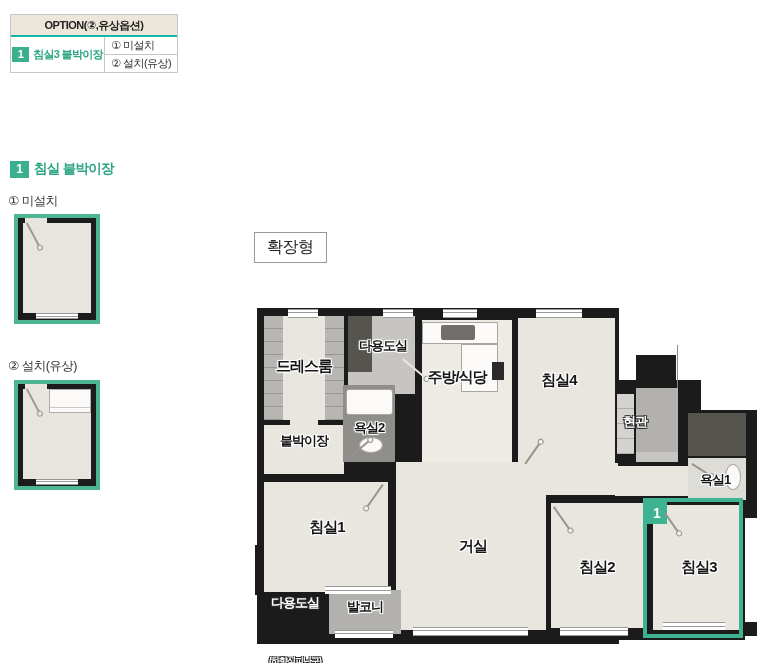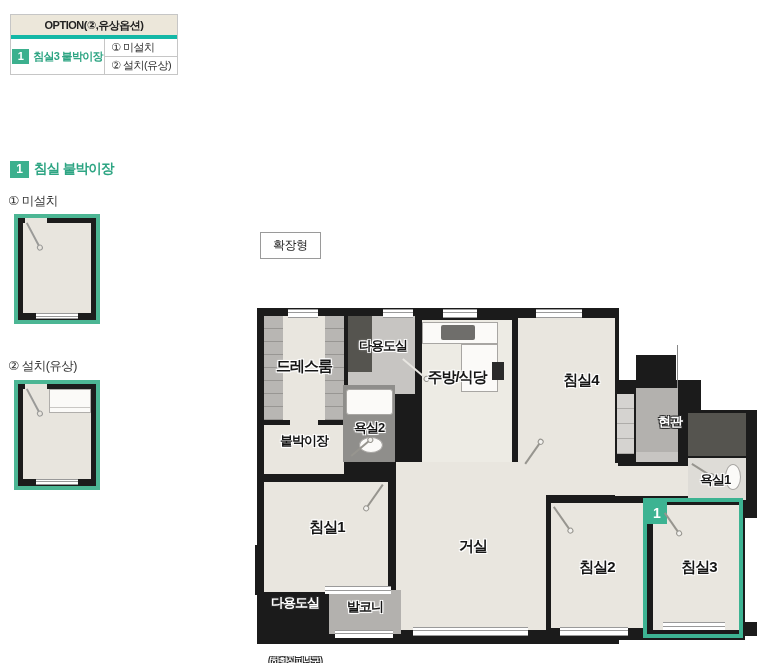--- a/index.html
+++ b/index.html
@@ -4,21 +4,21 @@
 <style>
   html,body{margin:0;padding:0;background:#fff;}
   #page{position:relative;width:760px;height:663px;background:#ffffff;overflow:hidden;
         font-family:"Liberation Sans","DejaVu Sans",sans-serif;color:#222;}
   .abs{position:absolute;}
 
   
   #opt-table{position:absolute;left:10px;top:14px;width:168px;border:1px solid #c6c6c6;
              font-size:11px;background:#fff;box-sizing:border-box;}
   #opt-head{height:20px;line-height:20px;text-align:center;font-weight:bold;color:#222;
-            background:#ece7da;border-bottom:4px solid #14b8a6;letter-spacing:-0.5px;}
+            background:#ece7da;border-bottom:2px solid #14b8a6;letter-spacing:-0.5px;}
   #opt-body{display:flex;}
   #opt-left{width:94px;border-right:1px solid #c6c6c6;display:flex;align-items:center;
             justify-content:center;gap:4px;box-sizing:border-box;}
   #opt-right{flex:1;}
   .opt-cell{height:17px;line-height:17px;padding-left:6px;color:#333;letter-spacing:-0.5px;}
   .opt-cell + .opt-cell{border-top:1px solid #c6c6c6;}
   .badge{display:inline-block;min-width:15px;height:15px;line-height:15px;text-align:center;
          background:#3cb08e;color:#fff;font-weight:bold;font-size:11px;padding:0 1px;}
   .green-txt{color:#2ea583;font-weight:bold;letter-spacing:-0.7px;}
 
@@ -36,22 +36,22 @@
                  transform-origin:0 50%;transform:rotate(62deg);}
   .diag-doorline::after{content:'';position:absolute;right:-4px;top:-2px;width:4px;height:4px;
                  border:1px solid #9a9a98;border-radius:50%;background:#e8e5de;}
   .diag-win{position:absolute;left:18px;bottom:1px;width:42px;height:6px;
             background:linear-gradient(#999 0 1px,#fff 1px 2.5px,#999 2.5px 3.5px,#fff 3.5px 5px,#999 5px 6px);}
   .diag-ward{position:absolute;right:5px;top:5px;width:42px;height:24px;background:#fbfaf8;
              border:1px solid #b0aeab;box-sizing:border-box;}
   .diag-ward::after{content:'';position:absolute;left:0;right:0;bottom:4px;height:1px;background:#c9c7c4;}
 
   
-  #expand-btn{position:absolute;left:260px;top:232px;padding:4px 12px;border:1px solid #9a9a9a;
-              background:#fff;font-size:12px;color:#222;letter-spacing:-0.5px;cursor:pointer;}
+  #expand-btn{position:absolute;left:254px;top:232px;padding:4px 12px;border:1px solid #9a9a9a;
+              background:#fff;font-size:16px;color:#222;letter-spacing:-0.5px;cursor:pointer;}
 
   
   #plan{position:absolute;left:255px;top:300px;width:503px;height:350px;}
   .wall{background:#1b1b1b;}
   .beige{background:#e9e6df;}
   .lbeige{background:#edebe4;}
   .gray1{background:#b3b1ae;}
   .gray2{background:#c7c5c2;}
   .gray3{background:#8f8e8b;}
   .dark{background:#55544f;}
@@ -191,22 +191,22 @@
     <div class="door" style="left:148px;top:58px;width:30px;background:#e8e6e1;transform:rotate(40deg);"></div>
 
     <div id="hl-box">
       <div id="hl-badge">1</div>
       <div class="door" style="left:18px;top:10px;width:24px;transform:rotate(55deg);"></div>
     </div>
 
     <div class="rl" style="left:49px;top:66px;">드레스룸</div>
     <div class="rl sm" style="left:128px;top:46px;">다용도실</div>
     <div class="rl" style="left:202px;top:77px;text-align:center;">주방/식당</div>
-    <div class="rl" style="left:326px;top:80px;">침실4</div>
-    <div class="rl sm inv" style="left:415px;top:122px;">현관</div>
+    <div class="rl" style="left:304px;top:80px;">침실4</div>
+    <div class="rl sm inv" style="left:380px;top:122px;">현관</div>
     <div class="rl sm" style="left:114px;top:128px;">욕실2</div>
     <div class="rl sm" style="left:49px;top:141px;">붙박이장</div>
     <div class="rl sm" style="left:460px;top:180px;">욕실1</div>
     <div class="rl" style="left:72px;top:227px;">침실1</div>
     <div class="rl" style="left:218px;top:246px;">거실</div>
     <div class="rl" style="left:342px;top:267px;">침실2</div>
     <div class="rl" style="left:444px;top:267px;">침실3</div>
     <div class="rl sm inv" style="left:40px;top:303px;">다용도실</div>
     <div class="rl tiny inv" style="left:40px;top:317px;margin-top:44px;">(하향식피난구)</div>
     <div class="rl sm" style="left:110px;top:307px;">발코니</div>

